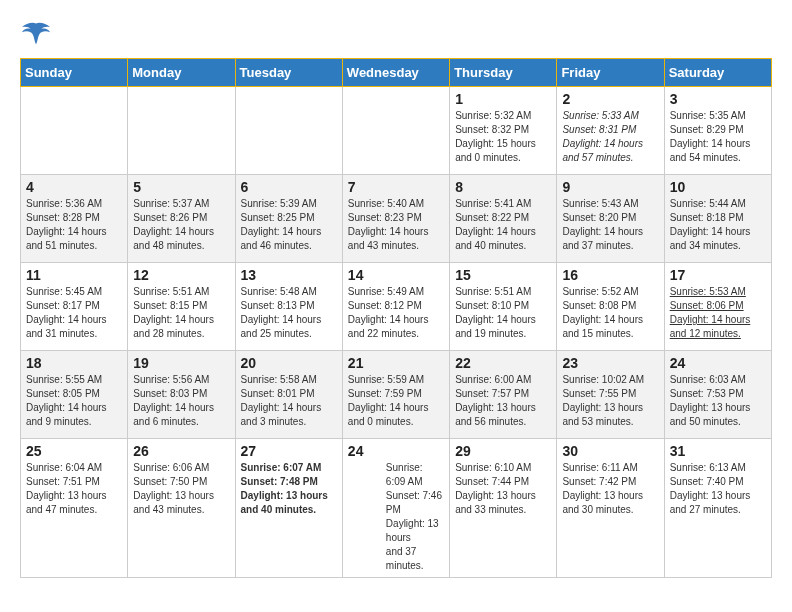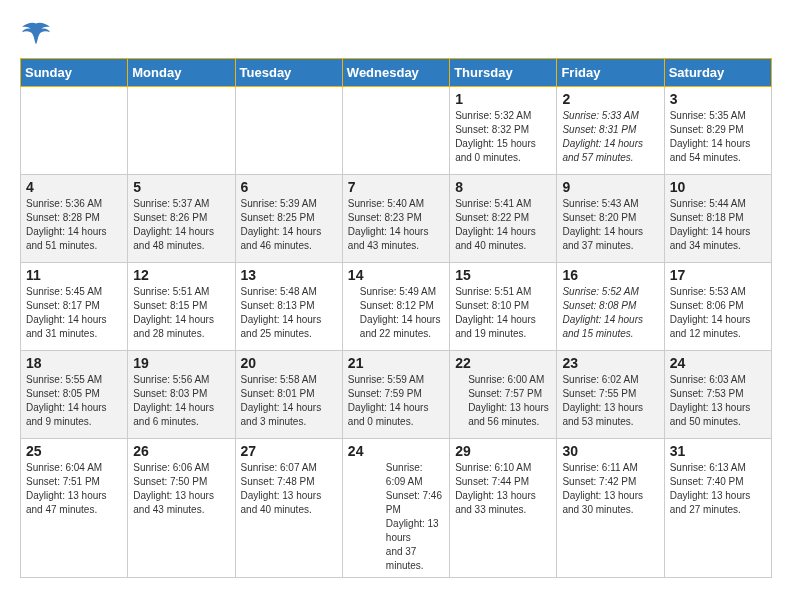--- a/index.html
+++ b/index.html
@@ -209,42 +209,42 @@
         </td>
         <td class="cal-cell">
           <span class="date-num">13</span>
           <div class="cell-info" style="white-space: pre-line;">Sunrise: 5:48 AM
 Sunset: 8:13 PM
 Daylight: 14 hours
 and 25 minutes.</div>
         </td>
         <td class="cal-cell">
           <span class="date-num">14</span>
-          <div class="cell-info" style="white-space: pre-line; margin-left: 12px;">Sunrise: 5:49 AM
+          <div class="cell-info" style="white-space: pre-line;">Sunrise: 5:49 AM
 Sunset: 8:12 PM
 Daylight: 14 hours
 and 22 minutes.</div>
         </td>
         <td class="cal-cell">
           <span class="date-num">15</span>
           <div class="cell-info" style="white-space: pre-line;">Sunrise: 5:51 AM
 Sunset: 8:10 PM
 Daylight: 14 hours
 and 19 minutes.</div>
         </td>
         <td class="cal-cell">
           <span class="date-num">16</span>
-          <div class="cell-info" style="white-space: pre-line; font-style: italic;">Sunrise: 5:52 AM
+          <div class="cell-info" style="white-space: pre-line;">Sunrise: 5:52 AM
 Sunset: 8:08 PM
 Daylight: 14 hours
 and 15 minutes.</div>
         </td>
         <td class="cal-cell">
           <span class="date-num">17</span>
-          <div class="cell-info" style="white-space: pre-line;">Sunrise: 5:53 AM
+          <div class="cell-info" style="white-space: pre-line; text-decoration: underline;">Sunrise: 5:53 AM
 Sunset: 8:06 PM
 Daylight: 14 hours
 and 12 minutes.</div>
         </td>
       </tr>
       <tr>
         <td class="cal-cell shaded">
           <span class="date-num">18</span>
           <div class="cell-info" style="white-space: pre-line;">Sunrise: 5:55 AM
 Sunset: 8:05 PM
@@ -267,28 +267,28 @@
         </td>
         <td class="cal-cell shaded">
           <span class="date-num">21</span>
           <div class="cell-info" style="white-space: pre-line;">Sunrise: 5:59 AM
 Sunset: 7:59 PM
 Daylight: 14 hours
 and 0 minutes.</div>
         </td>
         <td class="cal-cell shaded">
           <span class="date-num">22</span>
-          <div class="cell-info" style="white-space: pre-line; margin-left: 13px;">Sunrise: 6:00 AM
+          <div class="cell-info" style="white-space: pre-line;">Sunrise: 6:00 AM
 Sunset: 7:57 PM
 Daylight: 13 hours
 and 56 minutes.</div>
         </td>
         <td class="cal-cell shaded">
           <span class="date-num">23</span>
-          <div class="cell-info" style="white-space: pre-line;">Sunrise: 6:02 AM
+          <div class="cell-info" style="white-space: pre-line;">Sunrise: 10:02 AM
 Sunset: 7:55 PM
 Daylight: 13 hours
 and 53 minutes.</div>
         </td>
         <td class="cal-cell shaded">
           <span class="date-num">24</span>
           <div class="cell-info" style="white-space: pre-line;">Sunrise: 6:03 AM
 Sunset: 7:53 PM
 Daylight: 13 hours
 and 50 minutes.</div>
@@ -304,21 +304,21 @@
         </td>
         <td class="cal-cell">
           <span class="date-num">26</span>
           <div class="cell-info" style="white-space: pre-line;">Sunrise: 6:06 AM
 Sunset: 7:50 PM
 Daylight: 13 hours
 and 43 minutes.</div>
         </td>
         <td class="cal-cell">
           <span class="date-num">27</span>
-          <div class="cell-info" style="white-space: pre-line;">Sunrise: 6:07 AM
+          <div class="cell-info" style="white-space: pre-line; font-weight: bold;">Sunrise: 6:07 AM
 Sunset: 7:48 PM
 Daylight: 13 hours
 and 40 minutes.</div>
         </td>
         <td class="cal-cell">
           <span class="date-num">24</span>
           <div class="cell-info" style="white-space: pre-line; margin-left: 38px;">Sunrise: 6:09 AM
 Sunset: 7:46 PM
 Daylight: 13 hours
 and 37 minutes.</div>

